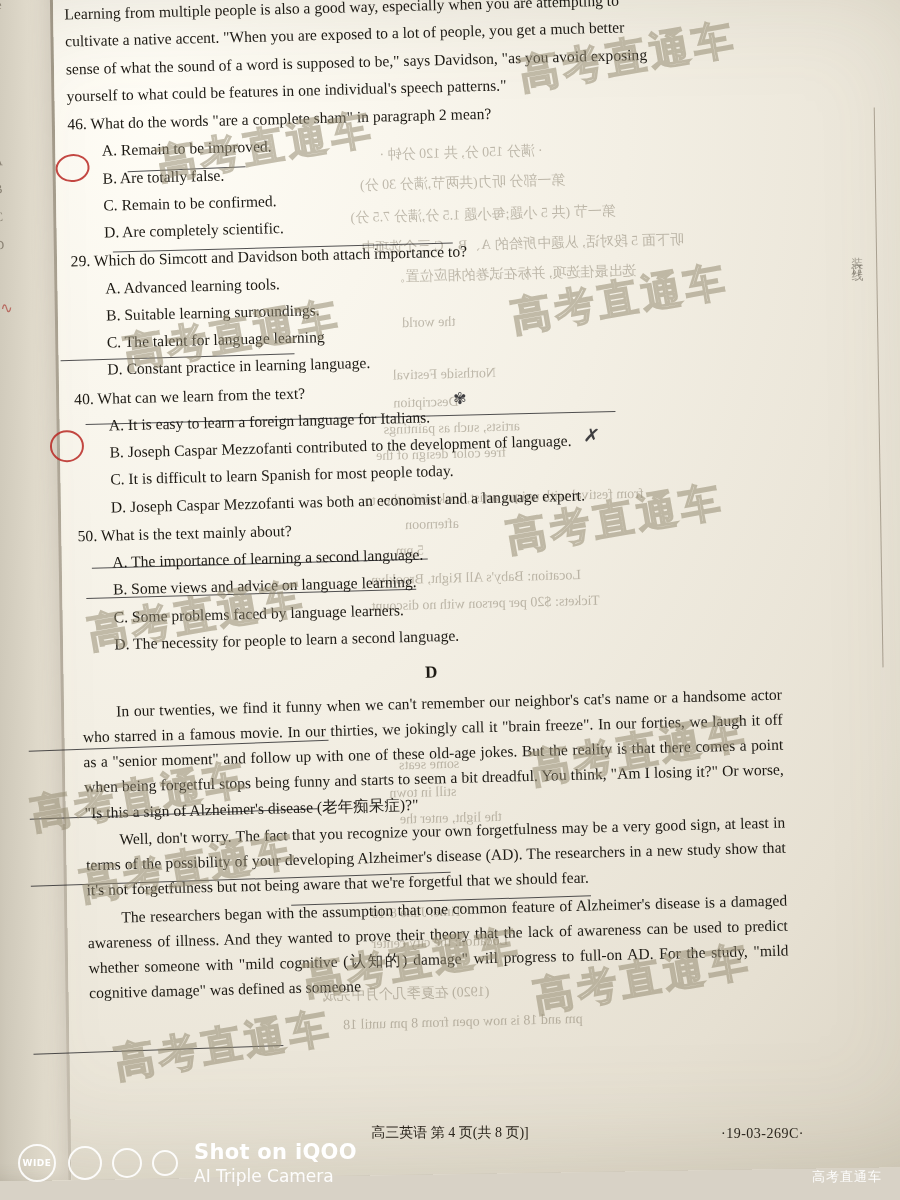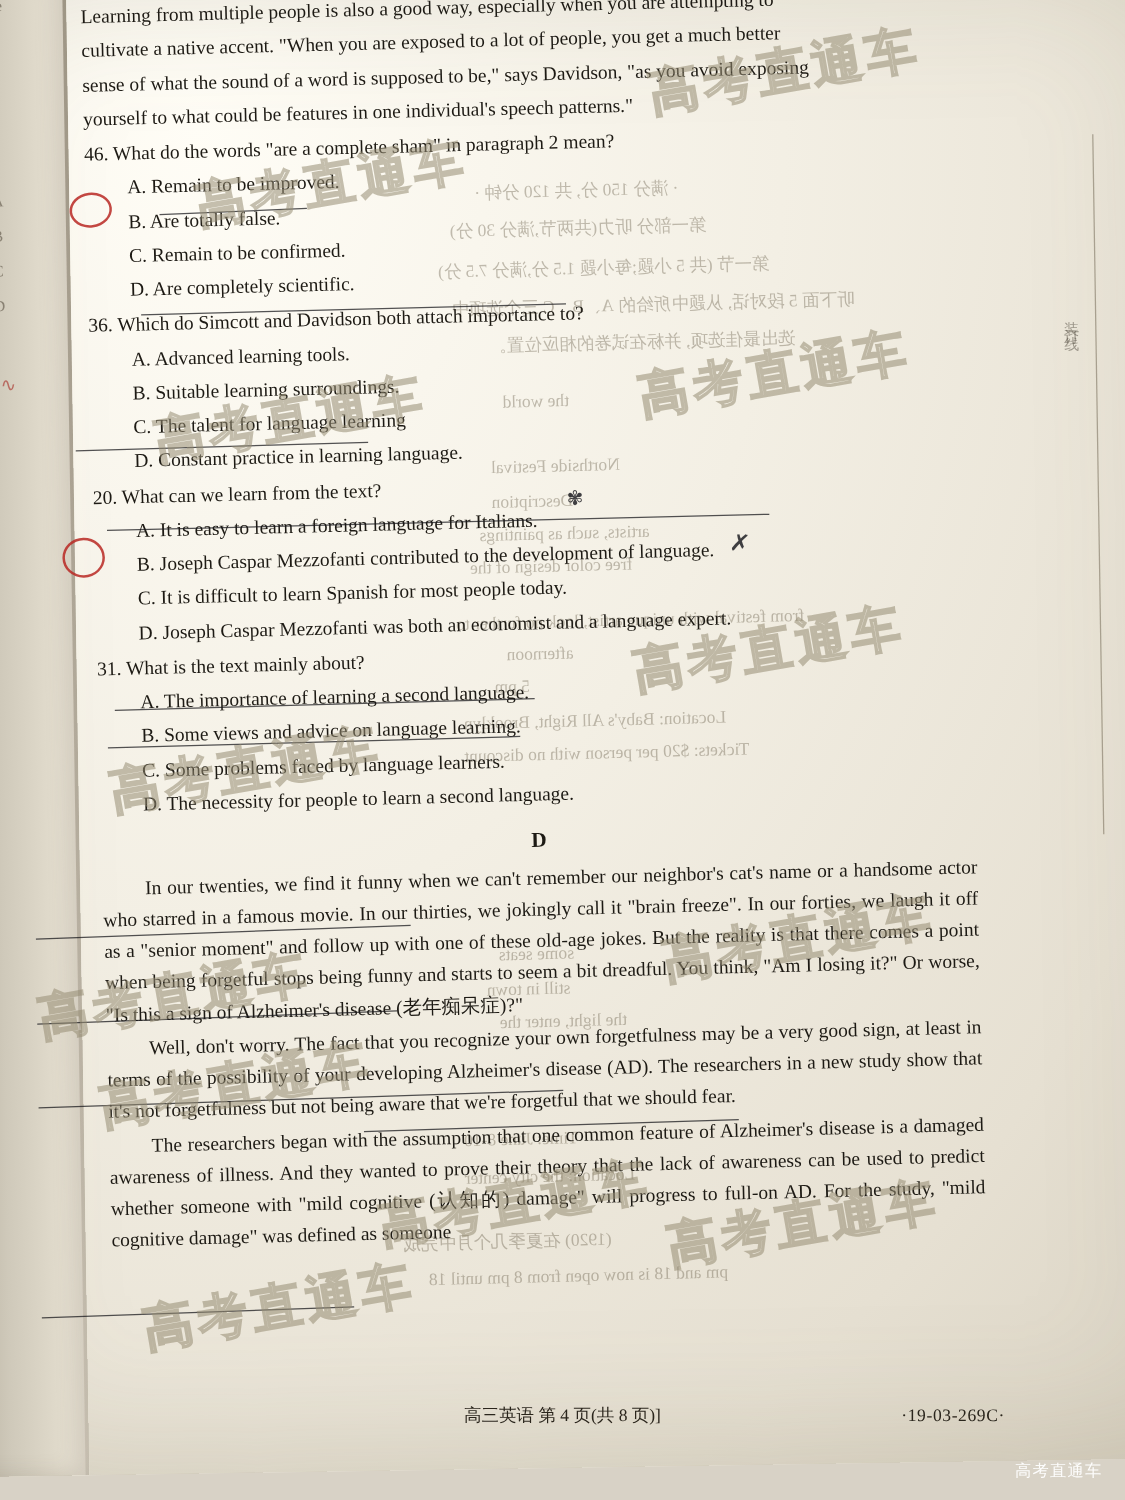--- a/index.html
+++ b/index.html
@@ -268,39 +268,39 @@
       <div class="para q">
         <span>46.</span>
         <span>What do the words "are a complete sham" in paragraph 2 mean?</span>
       </div>
       <div class="para opt">A. Remain to be improved.</div>
       <div class="para opt">B. Are totally false.</div>
       <div class="para opt">C. Remain to be confirmed.</div>
       <div class="para opt">D. Are completely scientific.</div>
 
       <div class="para q">
-        <span>36.</span>
+        <span>29.</span>
         <span>Which do Simcott and Davidson both attach importance to?</span>
       </div>
       <div class="para opt">A. Advanced learning tools.</div>
       <div class="para opt">B. Suitable learning surroundings.</div>
       <div class="para opt">C. The talent for language learning</div>
       <div class="para opt">D. Constant practice in learning language.</div>
 
       <div class="para q">
-        <span>20.</span>
+        <span>40.</span>
         <span>What can we learn from the text?</span>
       </div>
       <div class="para opt">A. It is easy to learn a foreign language for Italians.</div>
       <div class="para opt">B. Joseph Caspar Mezzofanti contributed to the development of language.</div>
       <div class="para opt">C. It is difficult to learn Spanish for most people today.</div>
       <div class="para opt">D. Joseph Caspar Mezzofanti was both an economist and a language expert.</div>
 
       <div class="para q">
-        <span>31.</span>
+        <span>50.</span>
         <span>What is the text mainly about?</span>
       </div>
       <div class="para opt">A. The importance of learning a second language.</div>
       <div class="para opt">B. Some views and advice on language learning.</div>
       <div class="para opt">C. Some problems faced by language learners.</div>
       <div class="para opt">D. The necessity for people to learn a second language.</div>
 
       <div class="center sec-d">D</div>
       <div class="para indent">In our twenties, we find it funny when we can't remember our neighbor's cat's name or a handsome actor who starred in a famous movie. In our thirties, we jokingly call it "brain freeze". In our forties, we laugh it off as a "senior moment" and follow up with one of these old-age jokes. But the reality is that there comes a point when being forgetful stops being funny and starts to seem a bit dreadful. You think, "Am I losing it?" Or worse, "Is this a sign of Alzheimer's disease (老年痴呆症)?"</div>
       <div class="para indent">Well, don't worry. The fact that you recognize your own forgetfulness may be a very good sign, at least in terms of the possibility of your developing Alzheimer's disease (AD). The researchers in a new study show that it's not forgetfulness but not being aware that we're forgetful that we should fear.</div>
@@ -337,14 +337,26 @@
     <div class="wm" style="left:560px; top:752px;">高考直通车</div>
     <div class="wm" style="left:108px; top:862px;">高考直通车</div>
     <div class="wm" style="left:560px; top:980px;">高考直通车</div>
     <div class="wm" style="left:140px; top:1040px;">高考直通车</div>
     <div class="wm" style="left:330px; top:960px;">高考直通车</div>
   </div>
 
   <div id="page-footer">高三英语  第 4 页(共 8 页)]</div>
   <div id="code-right">·19-03-269C·</div>
 
+  <div id="cam-bar">
+    <div class="wide-badge">WIDE</div>
+    <div class="lens-dots">
+      <div class="lens big"></div>
+      <div class="lens mid"></div>
+      <div class="lens sml"></div>
+    </div>
+    <div id="cam-text">
+      <div class="l1">Shot on iQOO</div>
+      <div class="l2">AI Triple Camera</div>
+    </div>
+  </div>
   <div id="brand-bottom">高考直通车</div>
 </div>
 
 </body></html>

